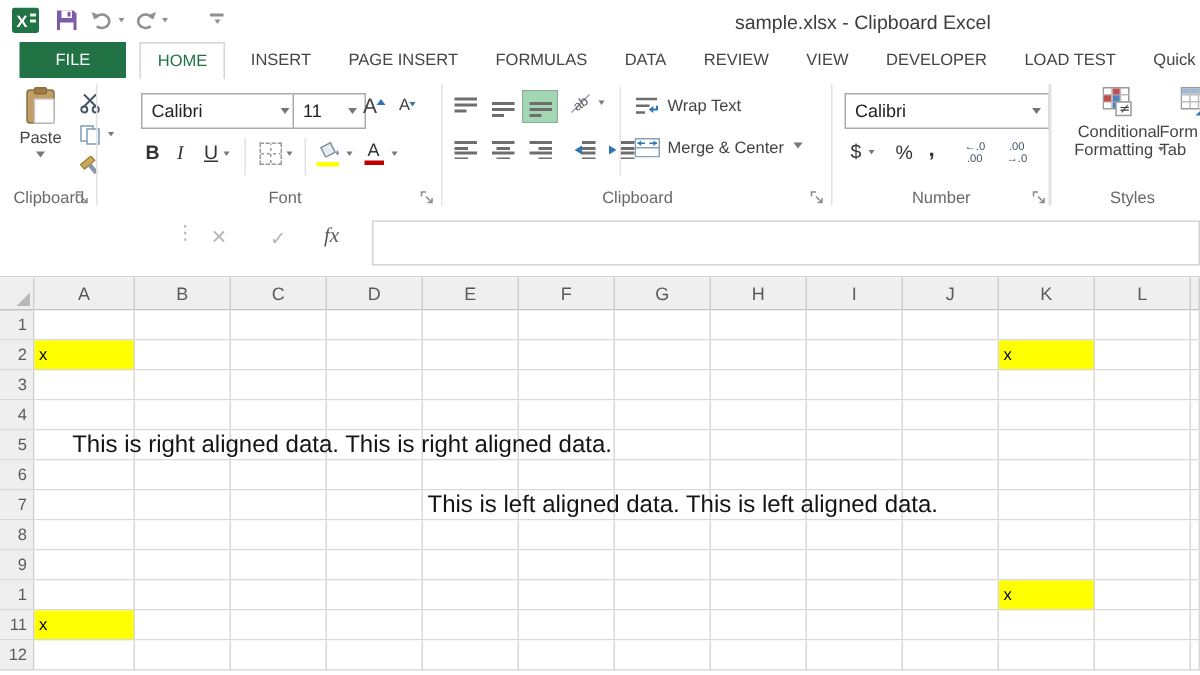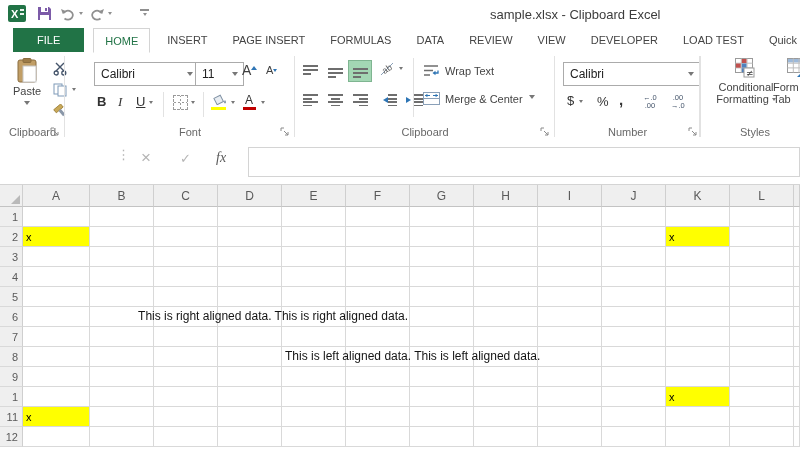--- a/index.html
+++ b/index.html
@@ -68,21 +68,21 @@
   .hcell{box-sizing:border-box;background:#efefef;border-right:1px solid #cfcfcf;border-bottom:1px solid #c3c3c3;
          color:#5a5a5a;font-size:12px;display:flex;align-items:center;justify-content:center;}
   .corner{position:relative;}
   .corner::after{content:"";position:absolute;right:2px;bottom:2px;width:0;height:0;
                  border-bottom:9px solid #b9b9b9;border-left:9px solid transparent;}
   .grow{display:flex;height:20px;}
   .gut{box-sizing:border-box;width:23px;background:#efefef;border-right:1px solid #cfcfcf;border-bottom:1px solid #d9d9d9;
        color:#5a5a5a;font-size:11px;display:flex;align-items:center;justify-content:flex-end;padding-right:4px;}
   .cell{box-sizing:border-box;background:#fff;border-right:1px solid #d9d9d9;border-bottom:1px solid #d9d9d9;
         font-size:11px;color:#000;display:flex;align-items:center;padding-left:3px;}
-  .ovl{position:absolute;font-size:12px;color:#141414;line-height:20px;height:20px;white-space:nowrap;z-index:3;margin-top:19px;}
+  .ovl{position:absolute;font-size:16px;color:#141414;line-height:20px;height:20px;white-space:nowrap;z-index:3;}
 </style>
 </head>
 <body>
 
 <div id="titlebar">
   <div class="qat-btn" style="left:8px;top:5px;">
     <svg width="18" height="17" viewBox="0 0 18 17">
         <rect width="18" height="17" rx="2" fill="#217346"></rect>
       <text x="3" y="13" font-size="11" font-weight="bold" fill="#fff" font-family="Liberation Sans,sans-serif">X</text>
       <rect x="12" y="4" width="4" height="2" fill="#fff" opacity=".9"></rect>

